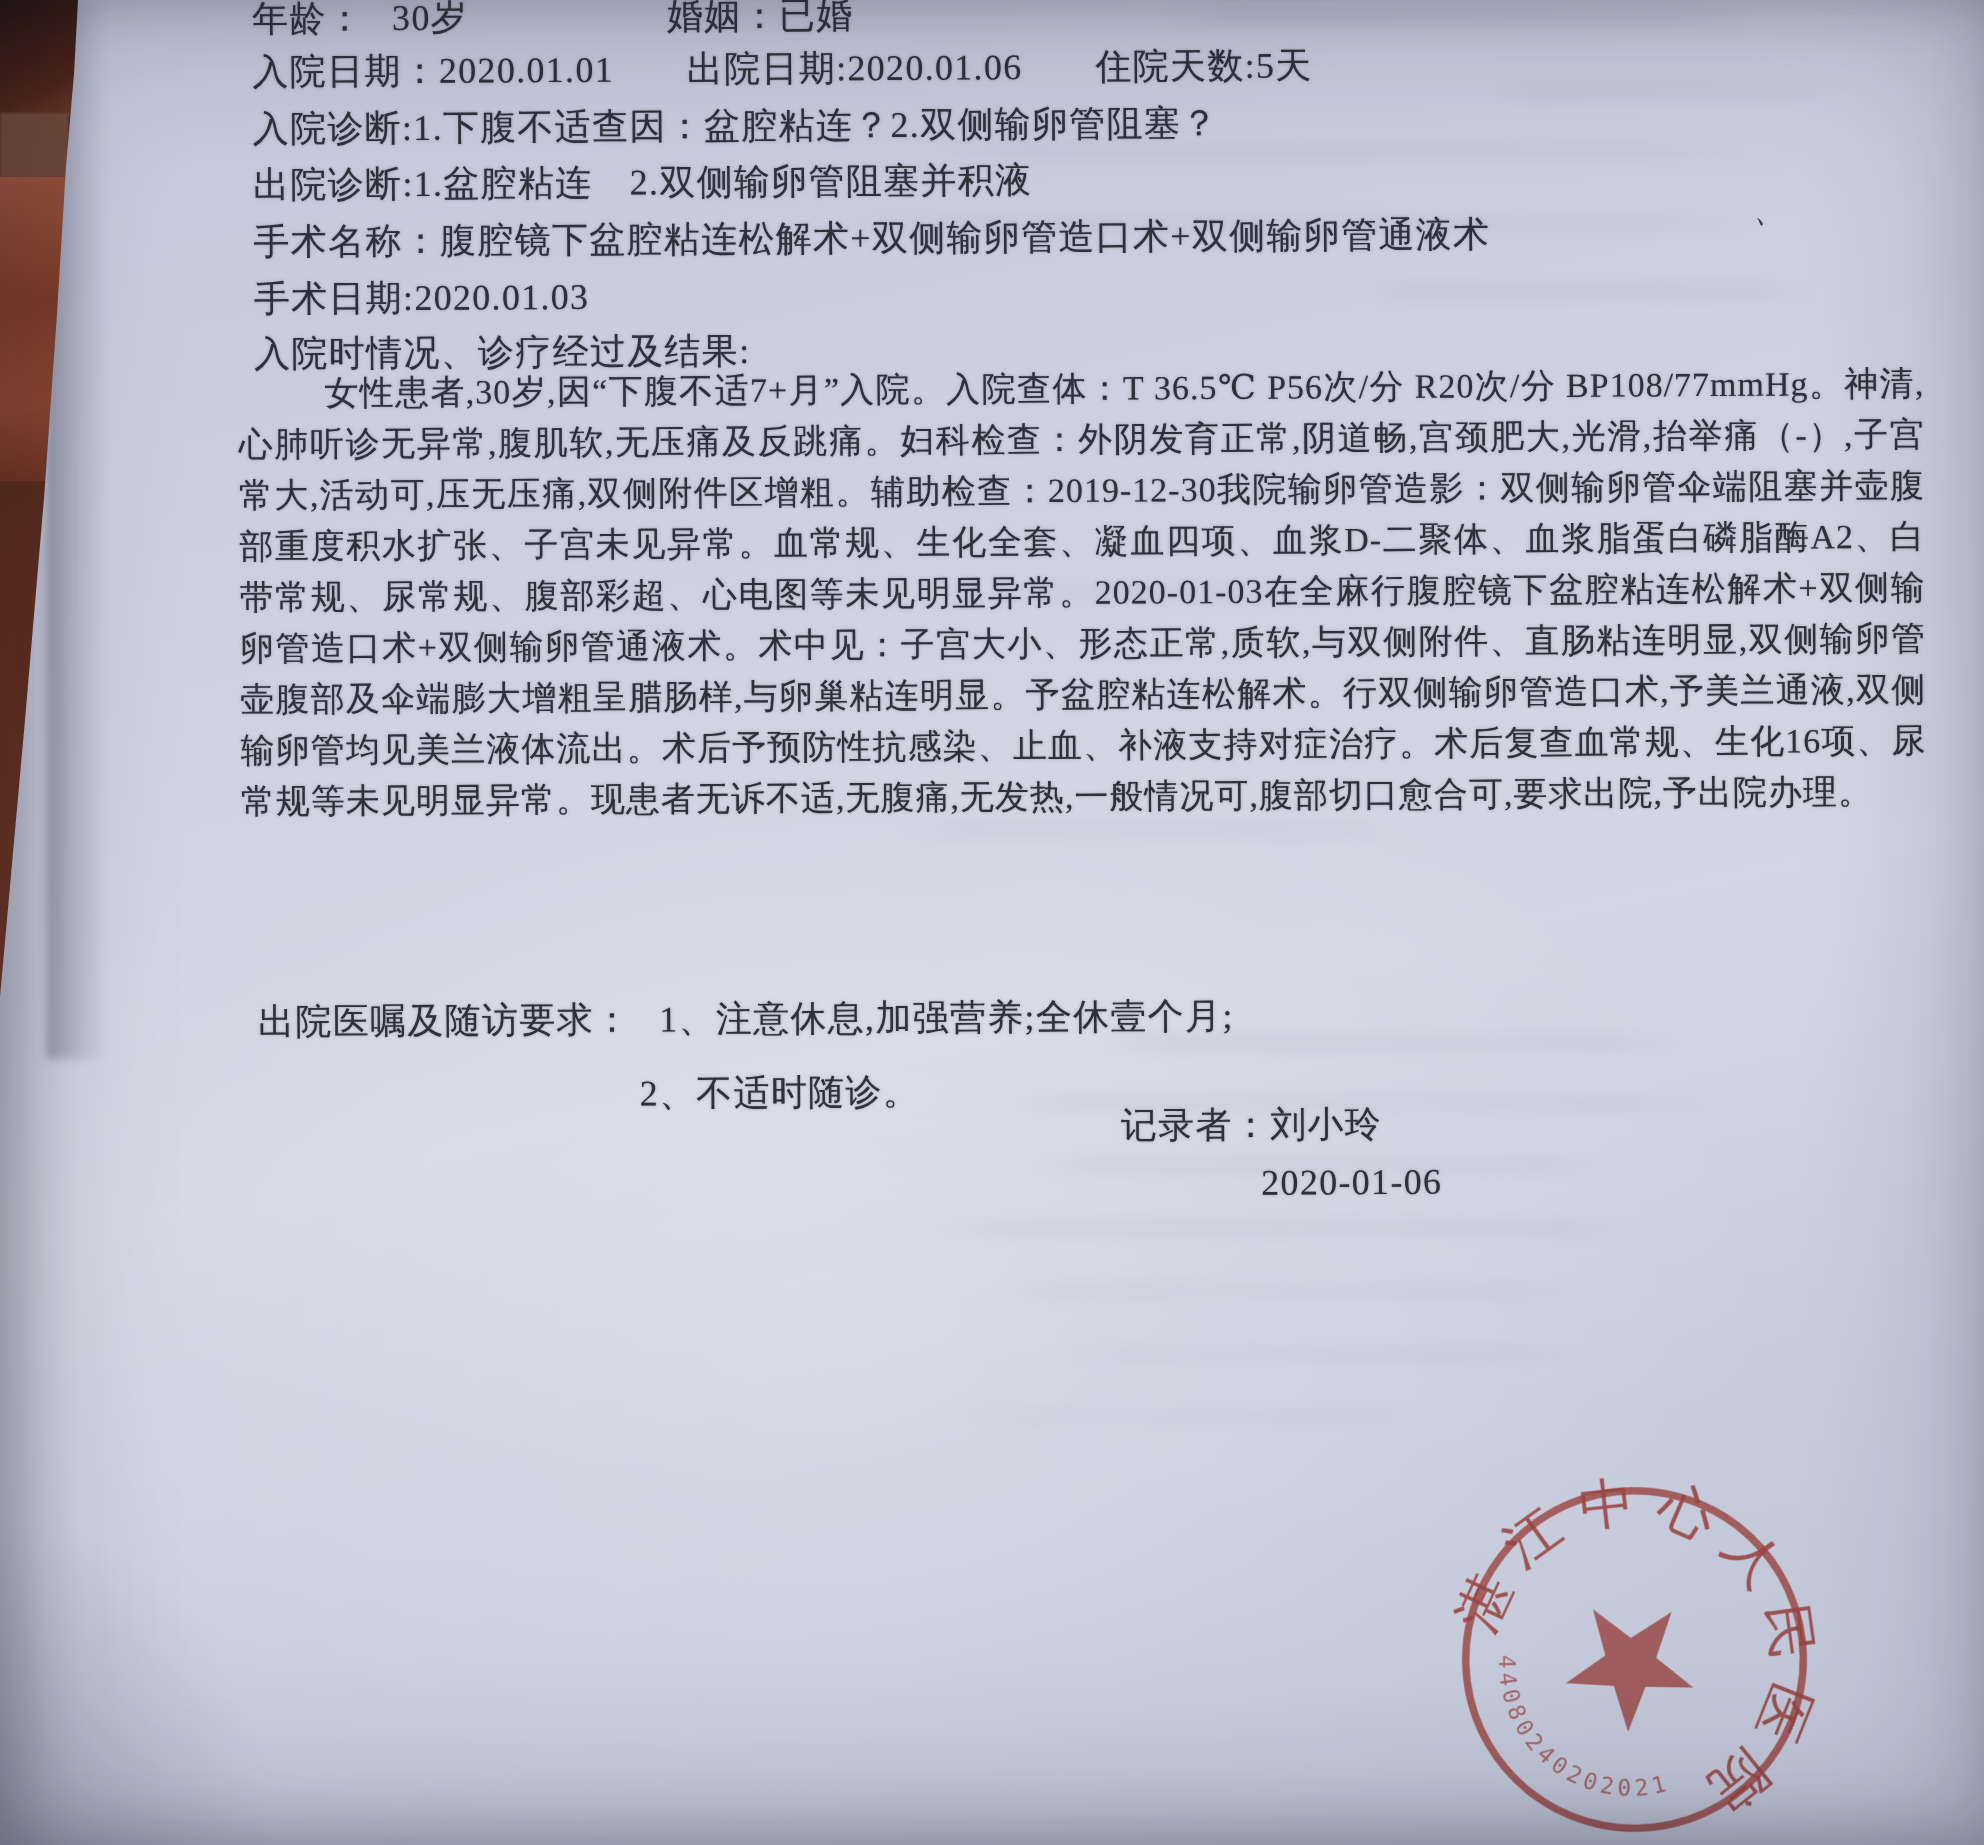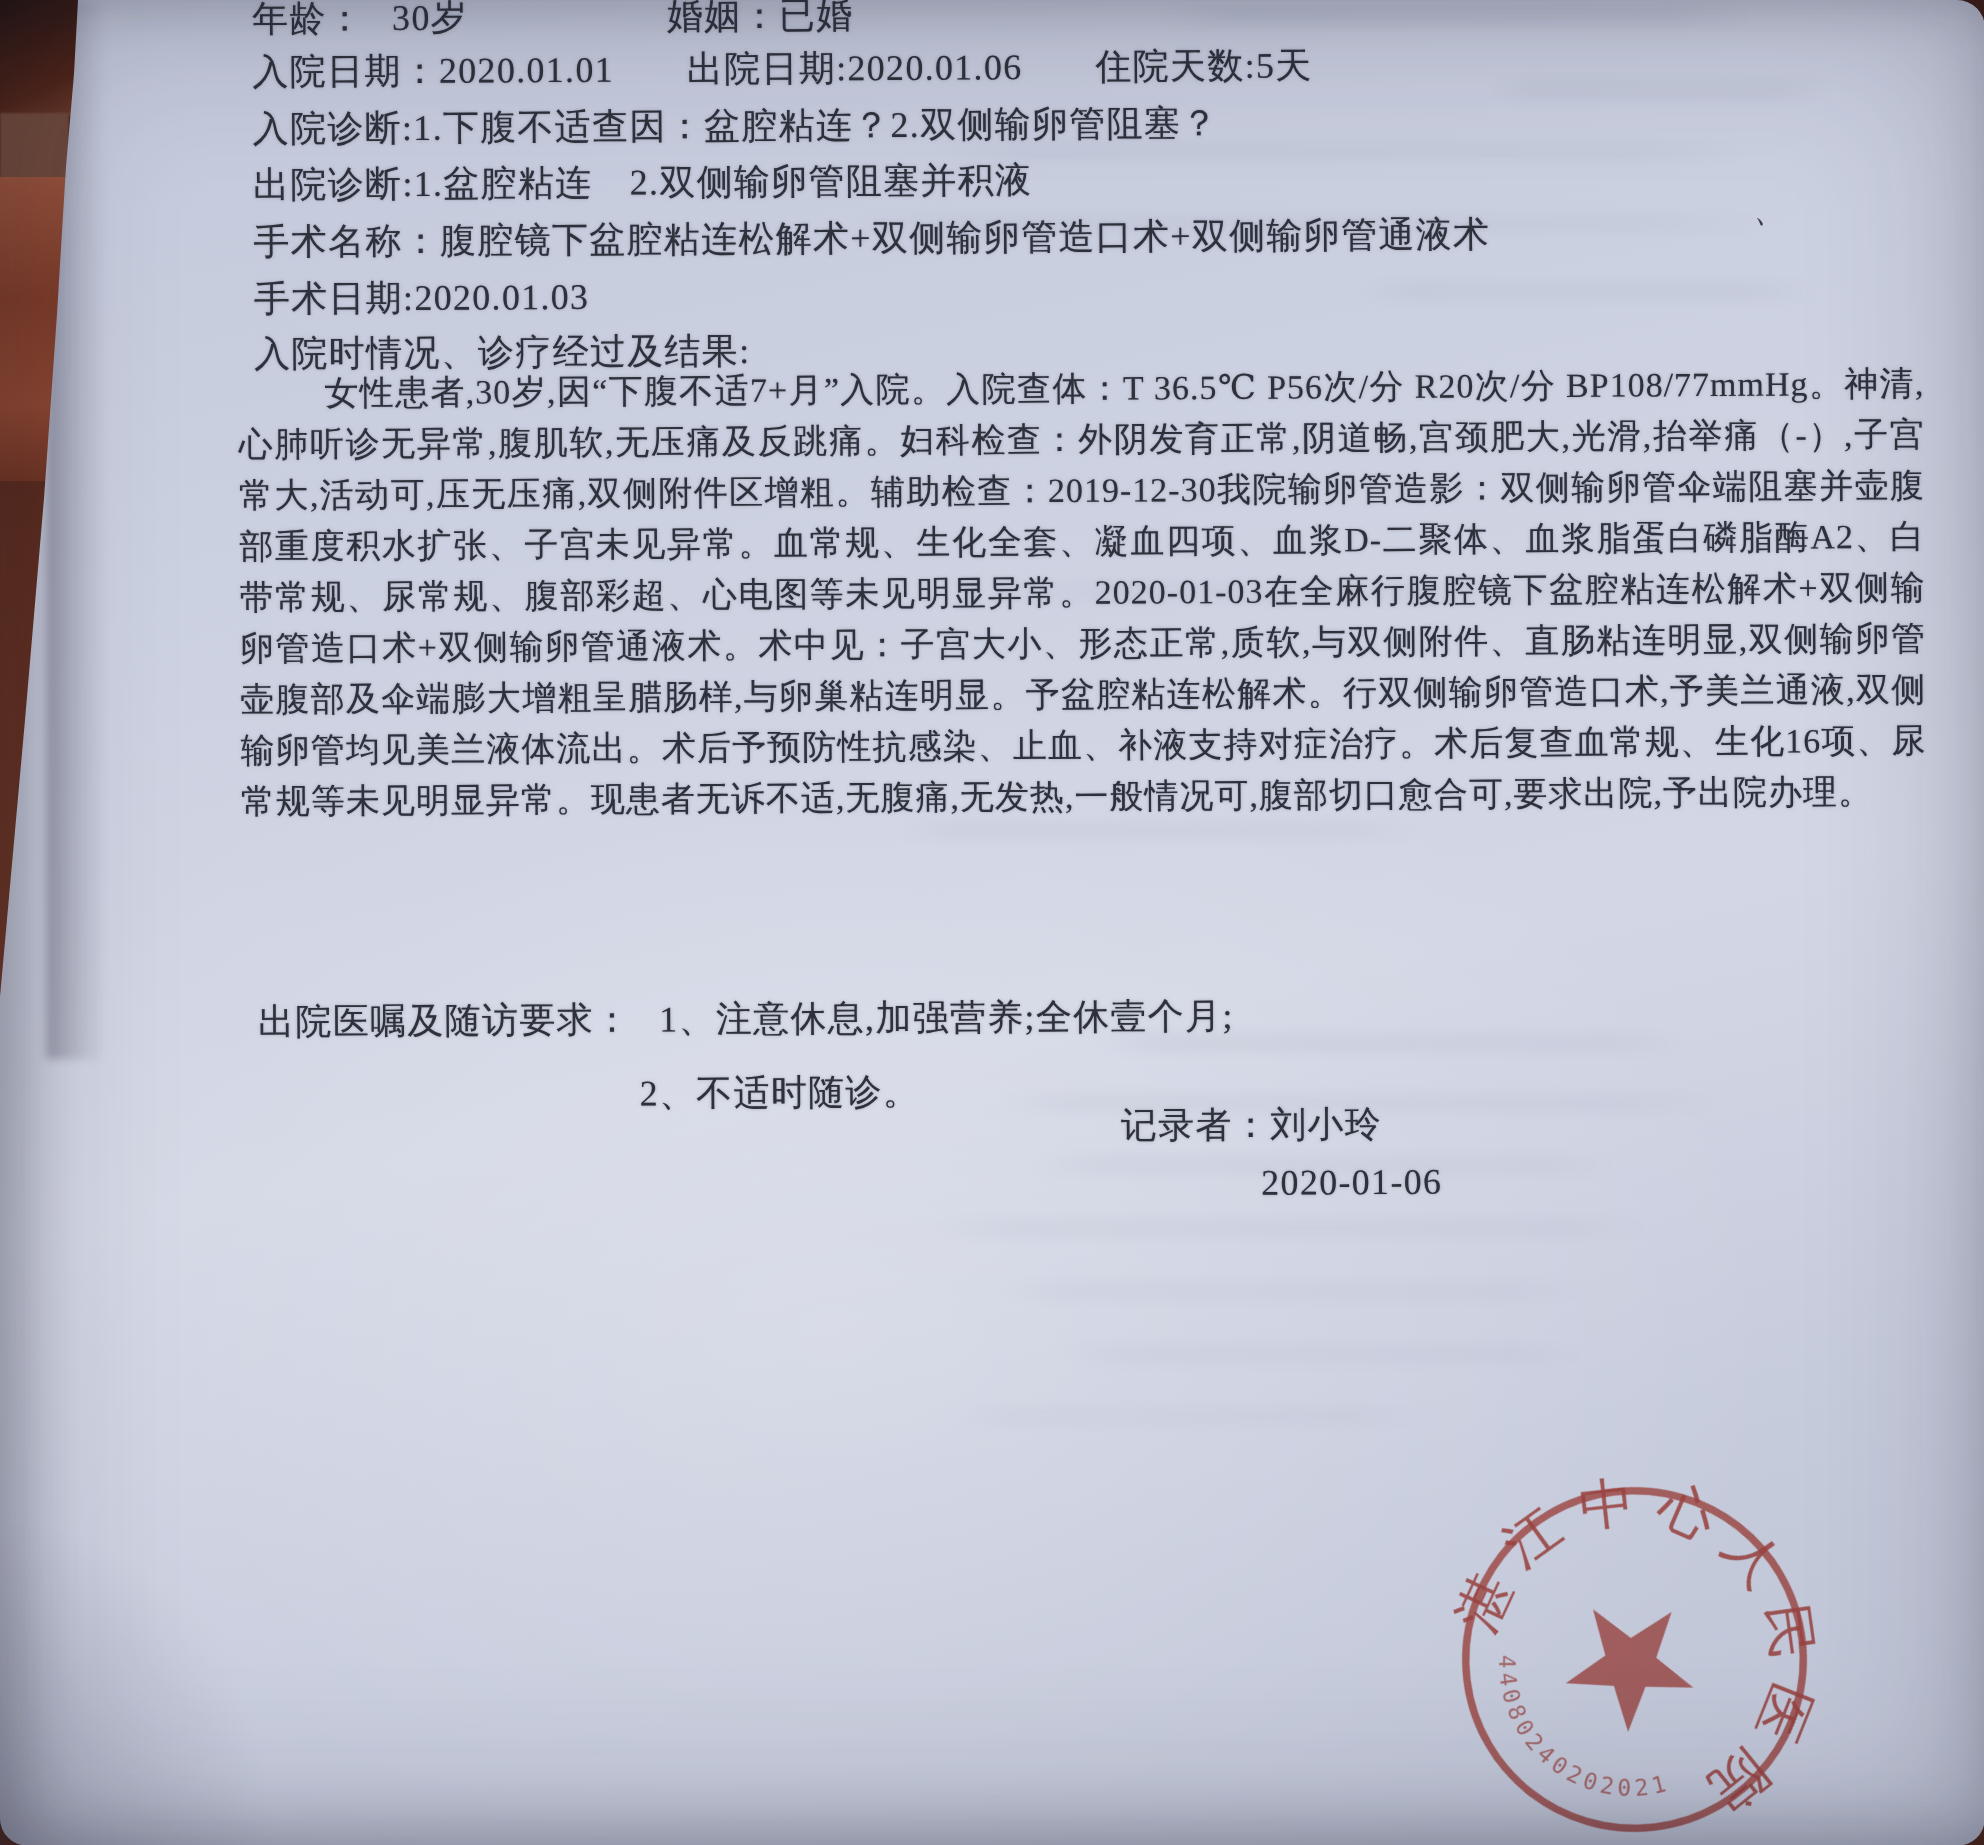--- a/index.html
+++ b/index.html
@@ -19,21 +19,20 @@
   .bg-mid{position:absolute;left:0;top:113px;width:69px;height:73px;background:#6d483a;filter:blur(1.3px);}
 
   
   .paper{
     position:absolute;inset:0;
     background:
       radial-gradient(ellipse 1588px 1125px at 42% 72%, rgba(255,255,255,.22), rgba(255,255,255,0) 60%),
       linear-gradient(168deg,#c2c8da 0%,#ccd1e1 28%,#d3d7e5 55%,#c7ccdd 78%,#bdc3d4 100%);
     clip-path:polygon(78px 0, 100% 0, 100% 100%, 0 100%, 0 54%, 25px 39%, 44px 27%, 57px 17%, 66px 9%, 74px 4%);
     box-shadow:inset 26.5px 0 53px rgba(30,25,40,.18), inset 0 -20px 60px rgba(40,40,60,.10);
-    border-radius:28px;
   }
   .paper-edge{position:absolute;left:46px;top:0;width:60px;height:1059px;
     background:linear-gradient(90deg,rgba(45,40,60,.30),rgba(45,40,60,0));filter:blur(4px);}
   .paper-bottomleft{position:absolute;left:0;bottom:0;width:278px;height:331px;
     background:radial-gradient(ellipse at 0% 100%,rgba(50,50,70,.22),rgba(50,50,70,0) 70%);}
 
   
   .doc{
     position:absolute;left:236px;top:0;width:1694px;height:1456px;
     transform:rotate(-0.35deg);transform-origin:left top;

